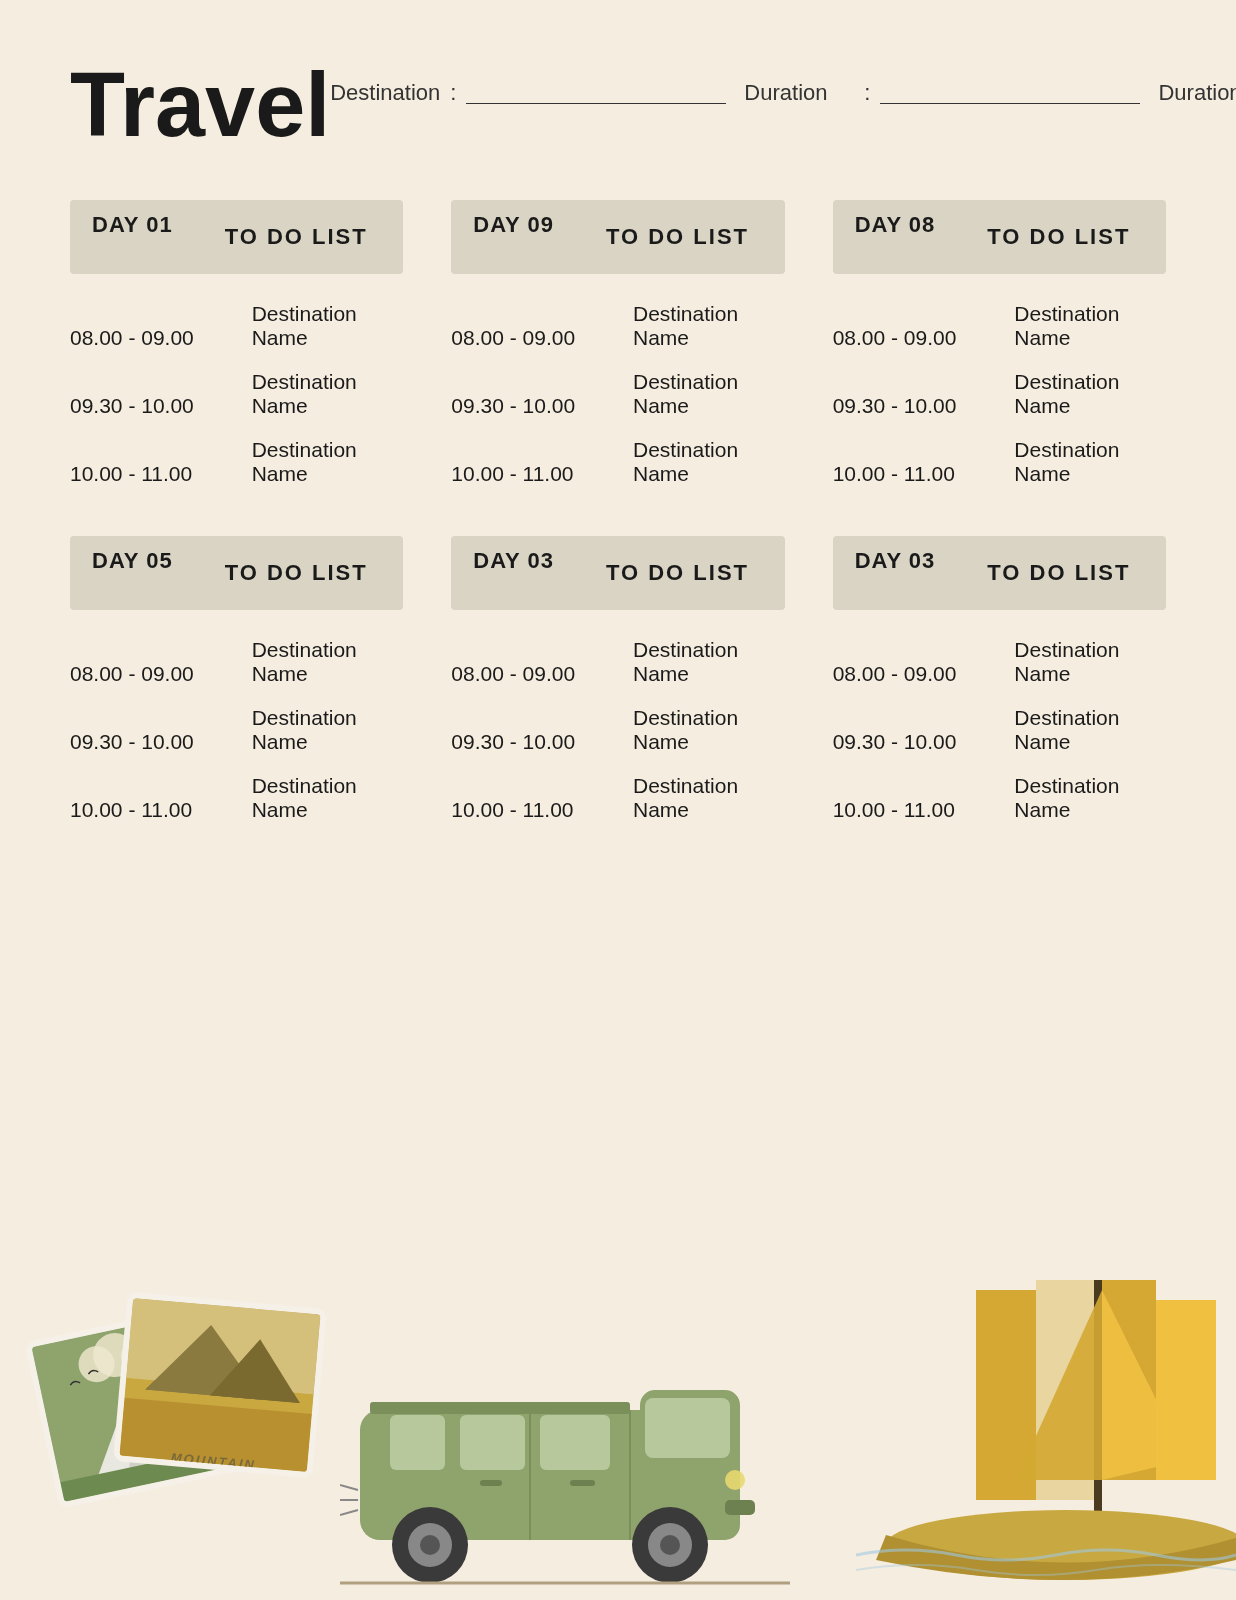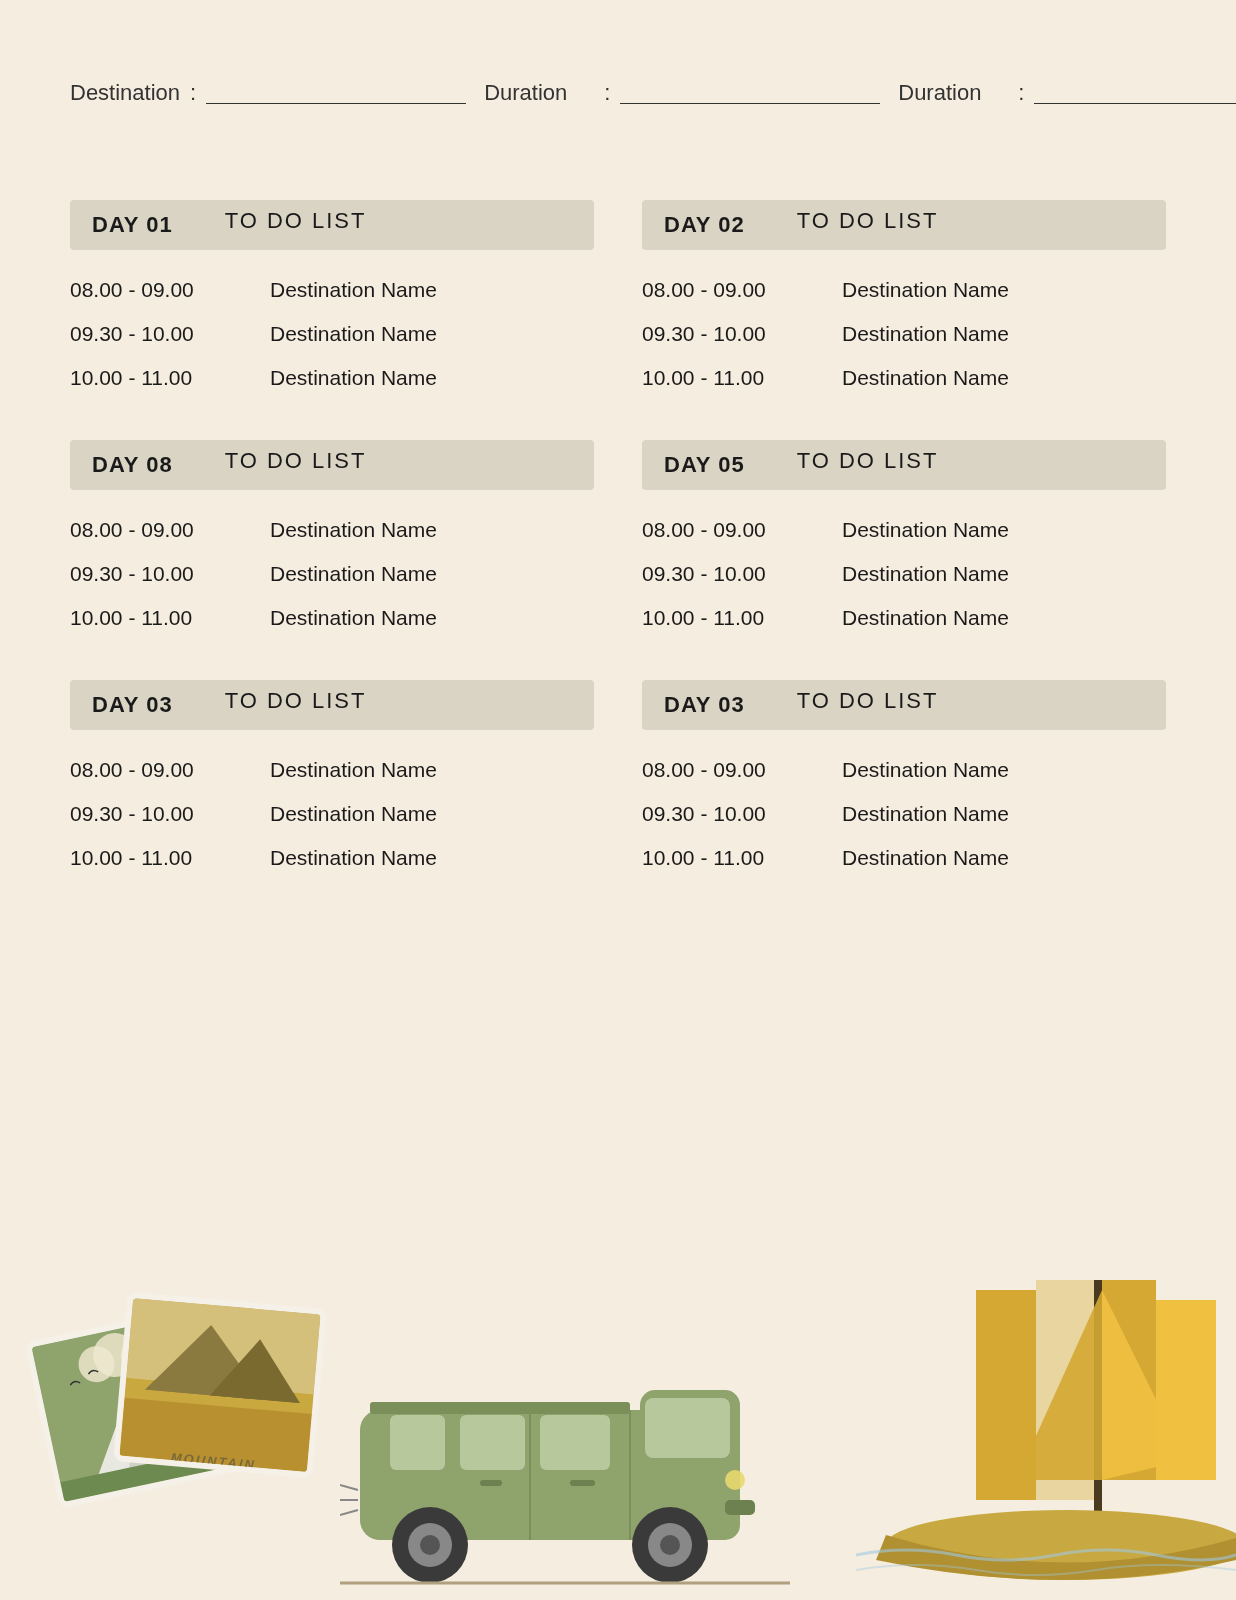--- a/index.html
+++ b/index.html
@@ -55,44 +55,44 @@
     }
     .info-line {
       border-bottom: 1.5px solid #333;
       width: 260px;
       height: 22px;
     }
 
     
     .days-grid {
       display: grid;
-      grid-template-columns: 1fr 1fr;
+      grid-template-columns: 1fr 1fr 1fr;
       gap: 40px 48px;
       margin-bottom: 30px;
     }
     .day-block {}
     .day-header {
       display: flex;
       background: #d9d4c4;
       border-radius: 4px;
       margin-bottom: 18px;
       overflow: hidden;
     }
     .day-label {
       font-size: 22px;
       font-weight: 700;
       color: #1a1a1a;
       padding: 12px 22px;
       letter-spacing: 1px;
     }
     .day-todo {
       font-size: 22px;
-      font-weight: 400;
+      font-weight: 700;
       color: #1a1a1a;
-      padding: 8px 30px;
+      padding: 24px 30px;
       letter-spacing: 2px;
     }
     .day-item {
       display: flex;
       align-items: flex-end;
       padding: 10px 0;
       font-size: 21px;
       color: #1a1a1a;
     }
     .item-time {
@@ -166,21 +166,21 @@
     }
   </style>
 </head>
 <body>
 
 <div class="page">
 
   <div class="header">
     <div class="title-block">
       <h1>
-        <br>
+        <span>Travel</span><br>
       </h1>
     </div>
     <div class="info-block">
       <div class="info-row">
         <span class="info-label">Destination</span>
         <span class="info-colon">:</span>
         <div class="info-line"></div>
       </div>
       <div class="info-row">
         <span class="info-label">Duration</span>
@@ -214,21 +214,21 @@
           <span class="item-time">09.30 - 10.00</span>
           <span class="item-name">Destination Name</span>
         </div>
         <div class="day-item">
           <span class="item-time">10.00 - 11.00</span>
           <span class="item-name">Destination Name</span>
         </div>
       </div>
       <div class="day-block">
         <div class="day-header">
-          <span class="day-label">DAY 02</span>
+          <span class="day-label">DAY 09</span>
           <span class="day-todo">TO DO LIST</span>
         </div>
         <div class="day-item">
           <span class="item-time">08.00 - 09.00</span>
           <span class="item-name">Destination Name</span>
         </div>
         <div class="day-item">
           <span class="item-time">09.30 - 10.00</span>
           <span class="item-name">Destination Name</span>
         </div>

